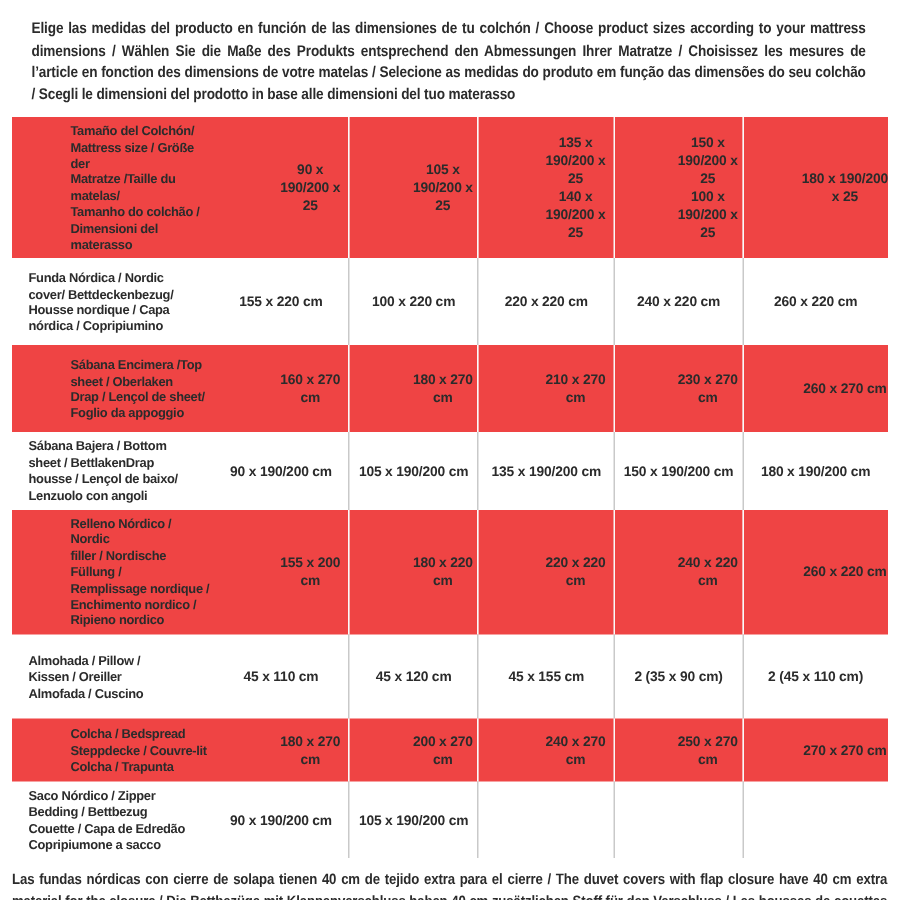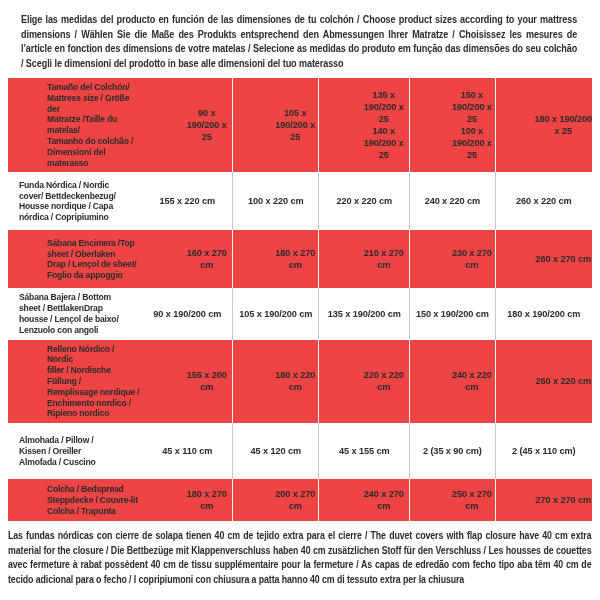--- a/index.html
+++ b/index.html
@@ -151,16 +151,27 @@
       <tr class="shade" style="height: 42px;">
         <td class="lbl">Colcha / Bedspread
 Steppdecke / Couvre-lit
 Colcha / Trapunta</td>
         <td class="val">180 x 270 cm</td>
         <td class="val">200 x 270 cm</td>
         <td class="val">240 x 270 cm</td>
         <td class="val">250 x 270 cm</td>
         <td class="val">270 x 270 cm</td>
       </tr>
+      <tr style="height: 44px;">
+        <td class="lbl">Saco Nórdico / Zipper
+Bedding / Bettbezug
+Couette  / Capa de Edredão
+Copripiumone a sacco</td>
+        <td class="val">90 x 190/200 cm</td>
+        <td class="val">105 x 190/200 cm</td>
+        <td class="val"></td>
+        <td class="val"></td>
+        <td class="val"></td>
+      </tr>
     </tbody>
 </table>
 
 <div class="footnote">Las fundas nórdicas con cierre de solapa tienen 40 cm de tejido extra para el cierre  / The duvet covers with flap closure have 40 cm extra material for the closure / Die Bettbezüge mit Klappenverschluss haben 40 cm zusätzlichen Stoff für den Verschluss / Les housses de couettes avec fermeture à rabat possèdent 40 cm de tissu supplémentaire pour la fermeture / As capas de edredão com fecho tipo aba têm 40 cm de tecido adicional para o fecho / I copripiumoni con chiusura a patta hanno 40 cm di tessuto extra per la chiusura</div>
 
 </body></html>

